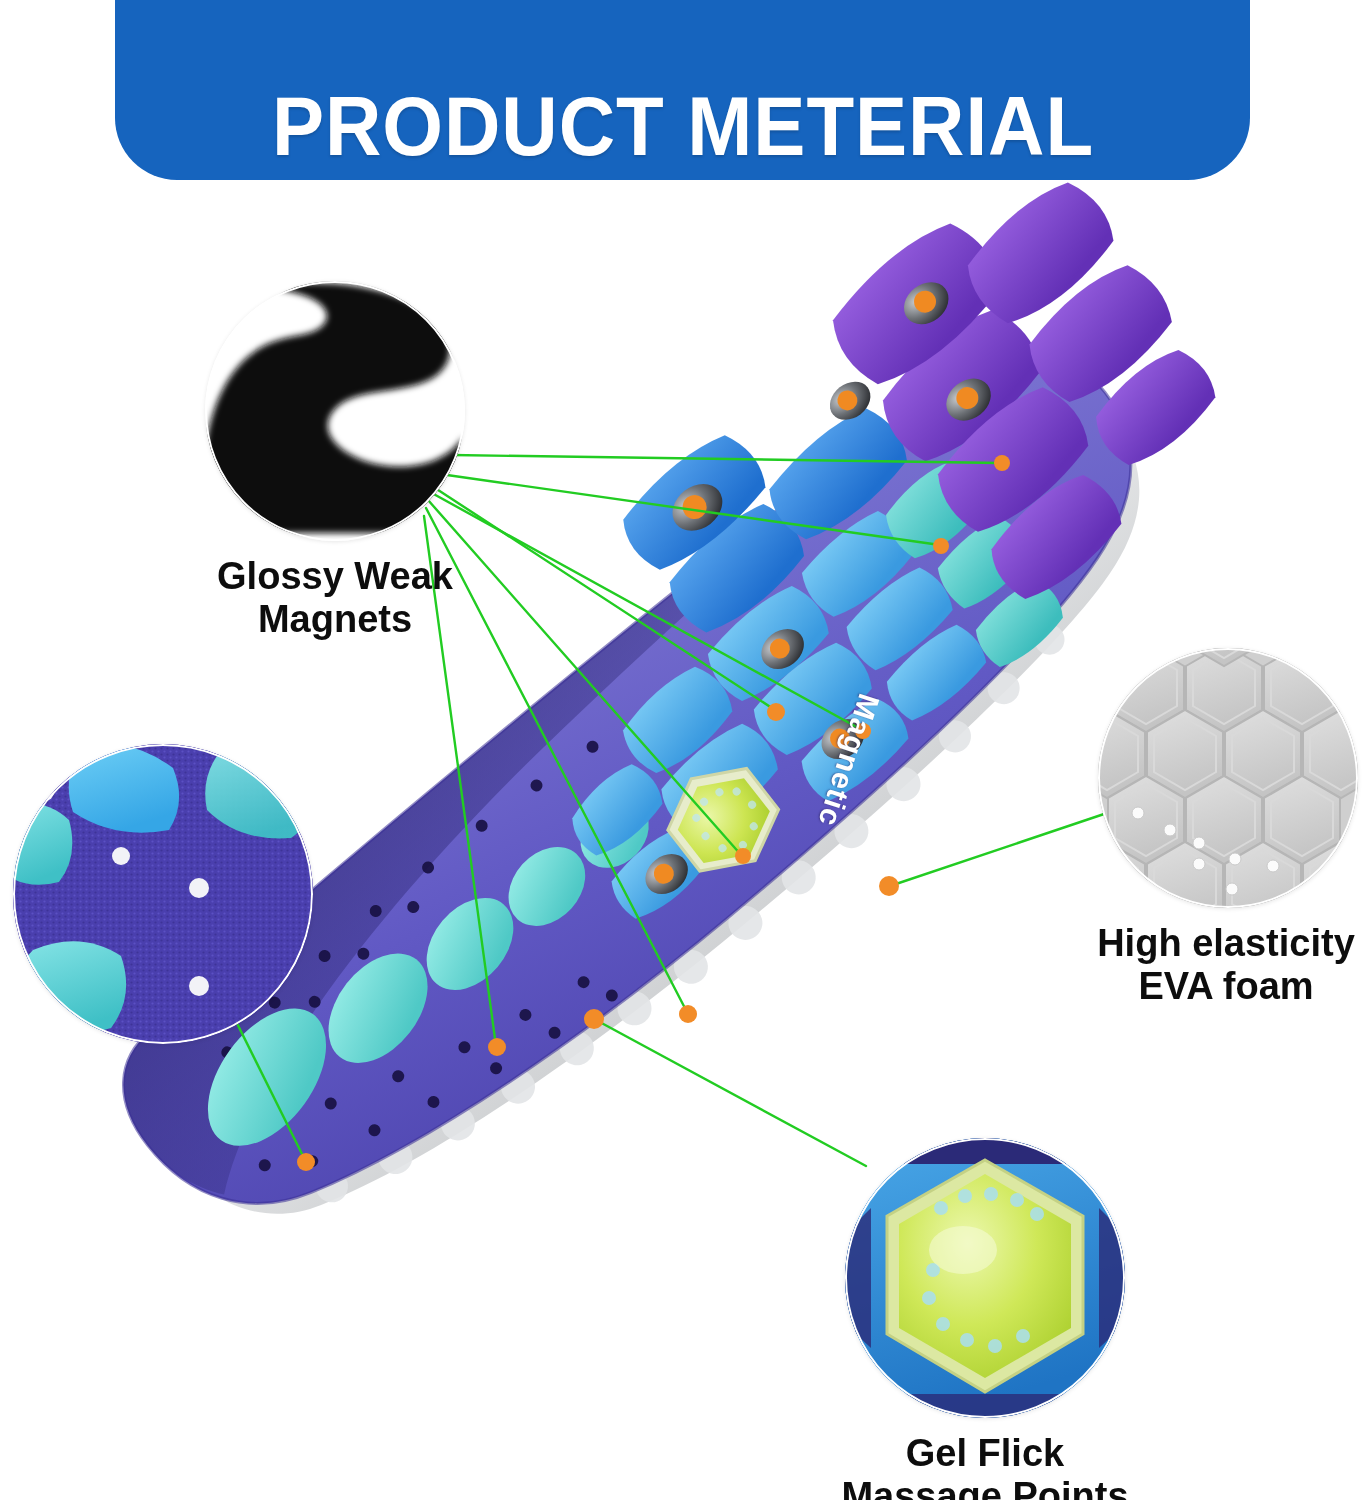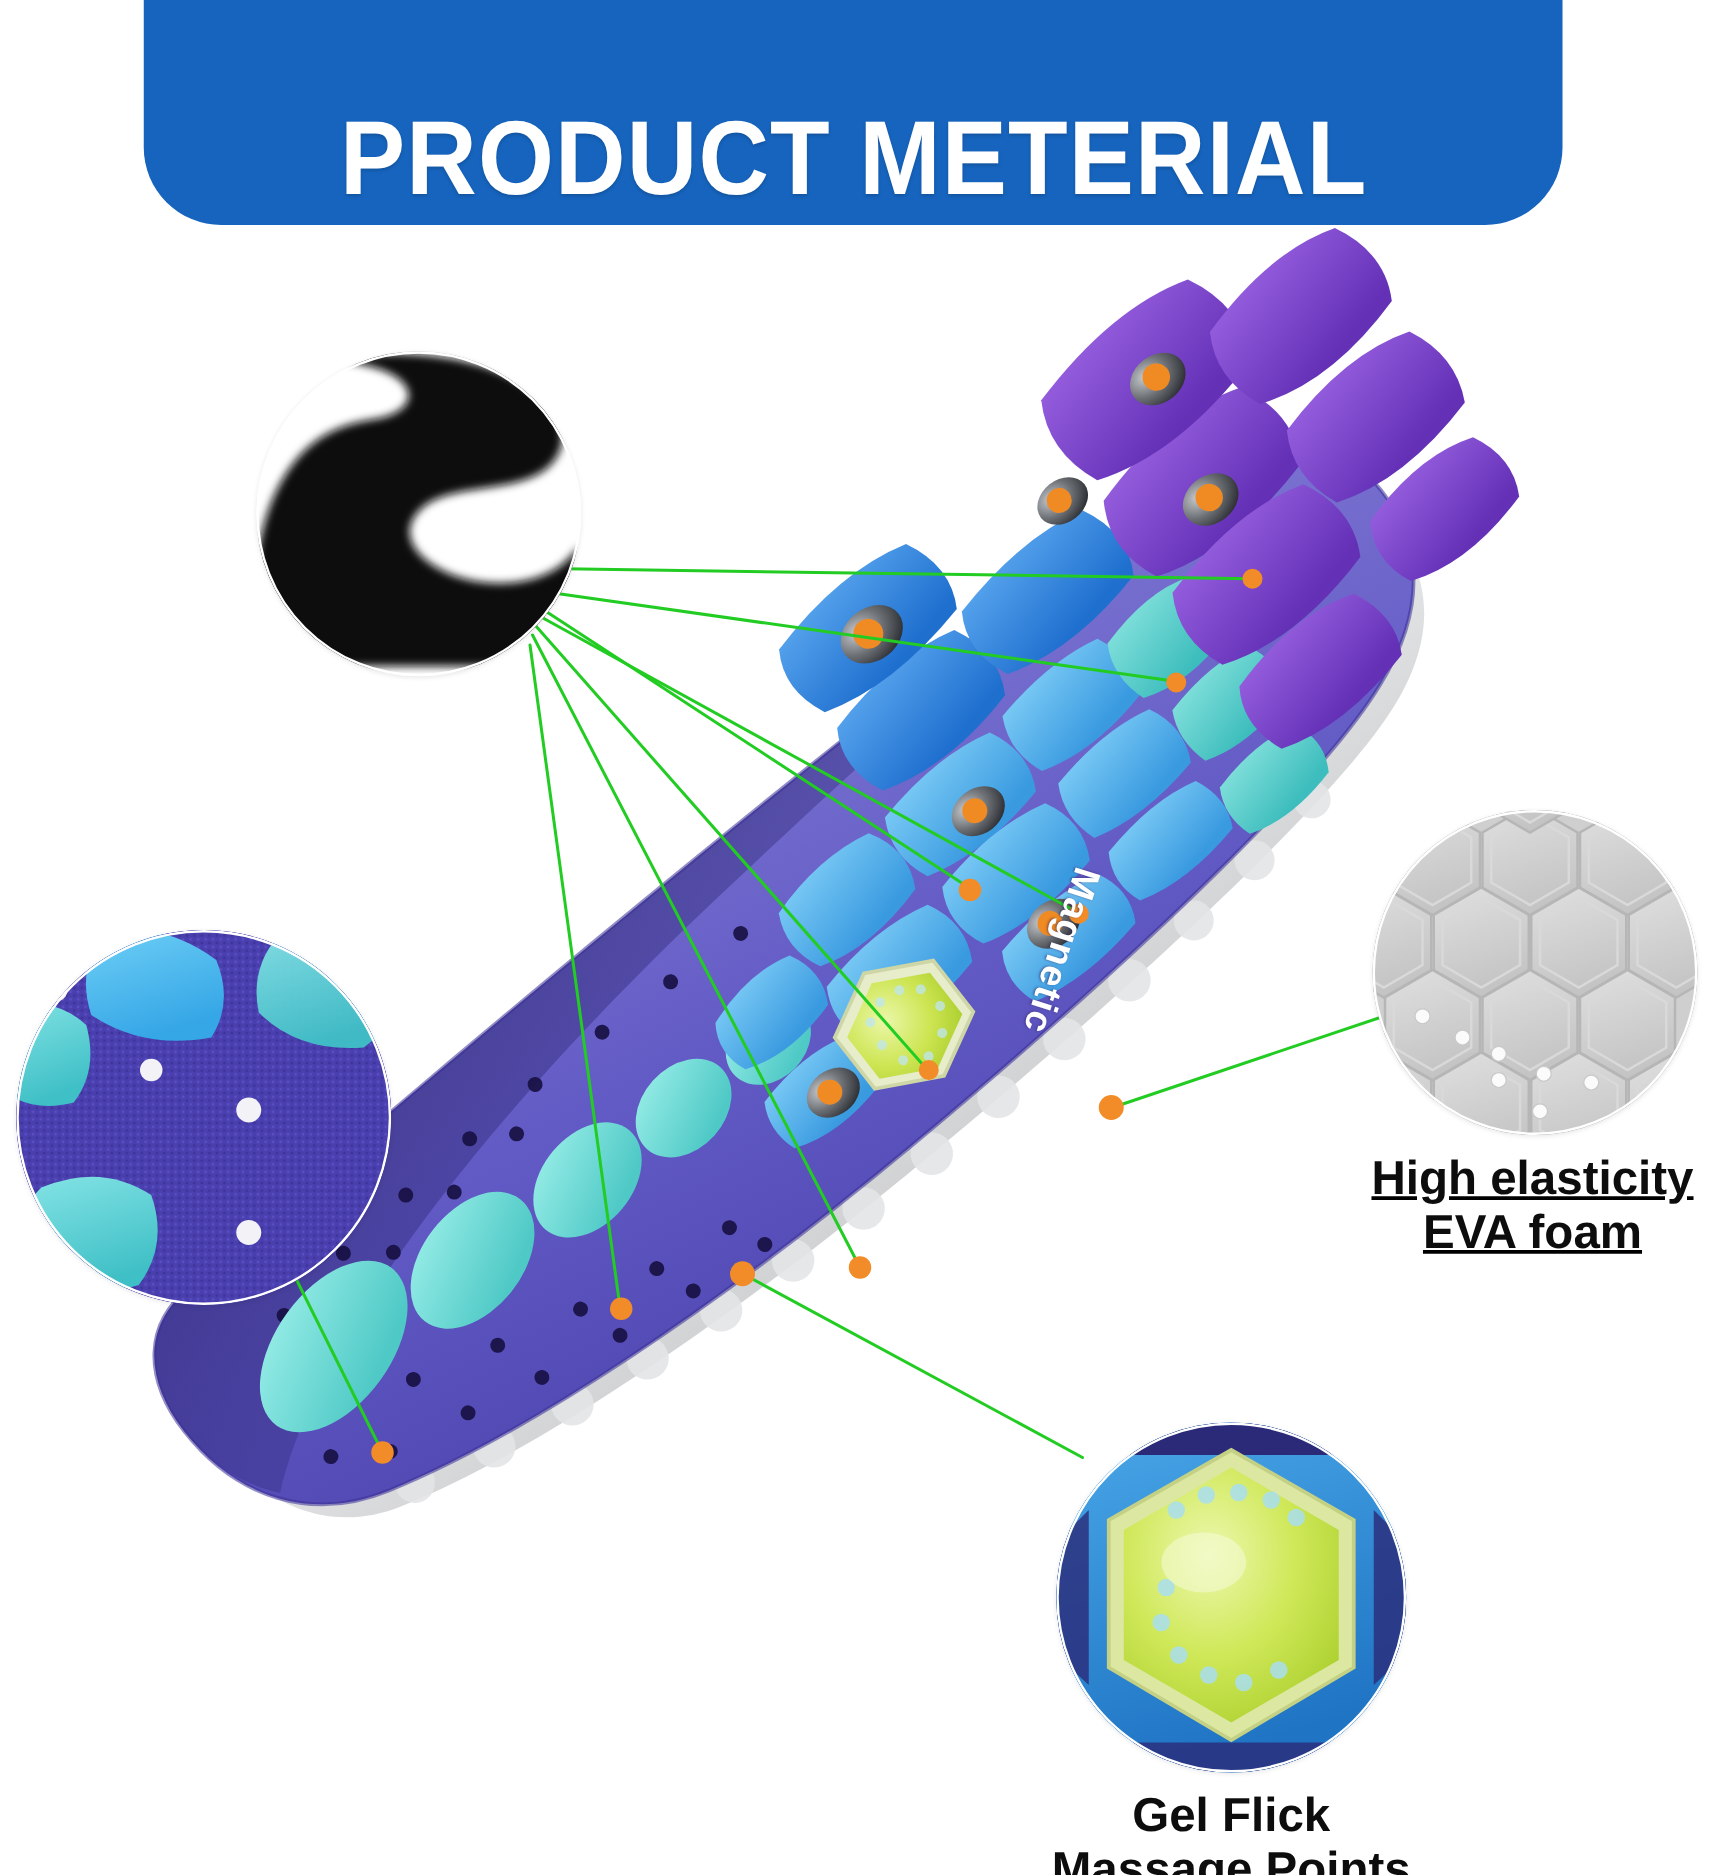--- a/index.html
+++ b/index.html
@@ -46,21 +46,21 @@
   #callout-magnets .cap{text-align:center;width:302px;margin-left:-21px;}
   .mag-art{position:absolute;inset:0;}
 
   
   #callout-knit{left:13px;top:744px;width:300px;}
   #callout-knit .disc{width:300px;height:300px;background:#4a3fae;}
   #callout-knit .cap{text-align:left;padding-left:20px;}
   .knit-art{position:absolute;inset:0;}
 
   
-  #callout-eva{left:1098px;top:648px;width:260px;text-decoration:underline;}
+  #callout-eva{left:1098px;top:648px;width:260px;}
   #callout-eva .disc{width:260px;height:260px;background:#d3d3d3;}
   #callout-eva .cap{text-align:center;width:300px;margin-left:-22px;}
   .eva-art{position:absolute;inset:0;}
 
   
   #callout-gel{left:845px;top:1138px;width:280px;}
   #callout-gel .disc{width:280px;height:280px;background:#2f86d8;}
   #callout-gel .cap{text-align:center;width:330px;margin-left:-25px;}
   .gel-art{position:absolute;inset:0;}
 
@@ -352,20 +352,22 @@
                    C 118 50 128 38 118 26 C 108 14 84 10 62 6 Z" fill="#0a0a0a"></path>
         </g>
         <defs>
           <filter id="blurS" x="-20%" y="-20%" width="140%" height="140%">
             <feGaussianBlur stdDeviation="3.4"></feGaussianBlur>
           </filter>
         </defs>
         <circle cx="130" cy="130" r="129" fill="none" stroke="#ffffff" stroke-width="2"></circle>
       </svg>
     </div>
+    <div class="cap">Glossy Weak
+Magnets</div>
   </div>
 
   <div class="callout" id="callout-knit">
     <div class="disc">
       <svg class="knit-art" viewBox="0 0 300 300">
         <defs>
           <pattern id="knitTex" width="6" height="6" patternUnits="userSpaceOnUse">
             <rect width="6" height="6" fill="#4a3fae"></rect>
             <circle cx="1.5" cy="1.5" r="1.1" fill="#5b50c4"></circle>
             <circle cx="4.5" cy="4.5" r="1.1" fill="#3d3398"></circle>

